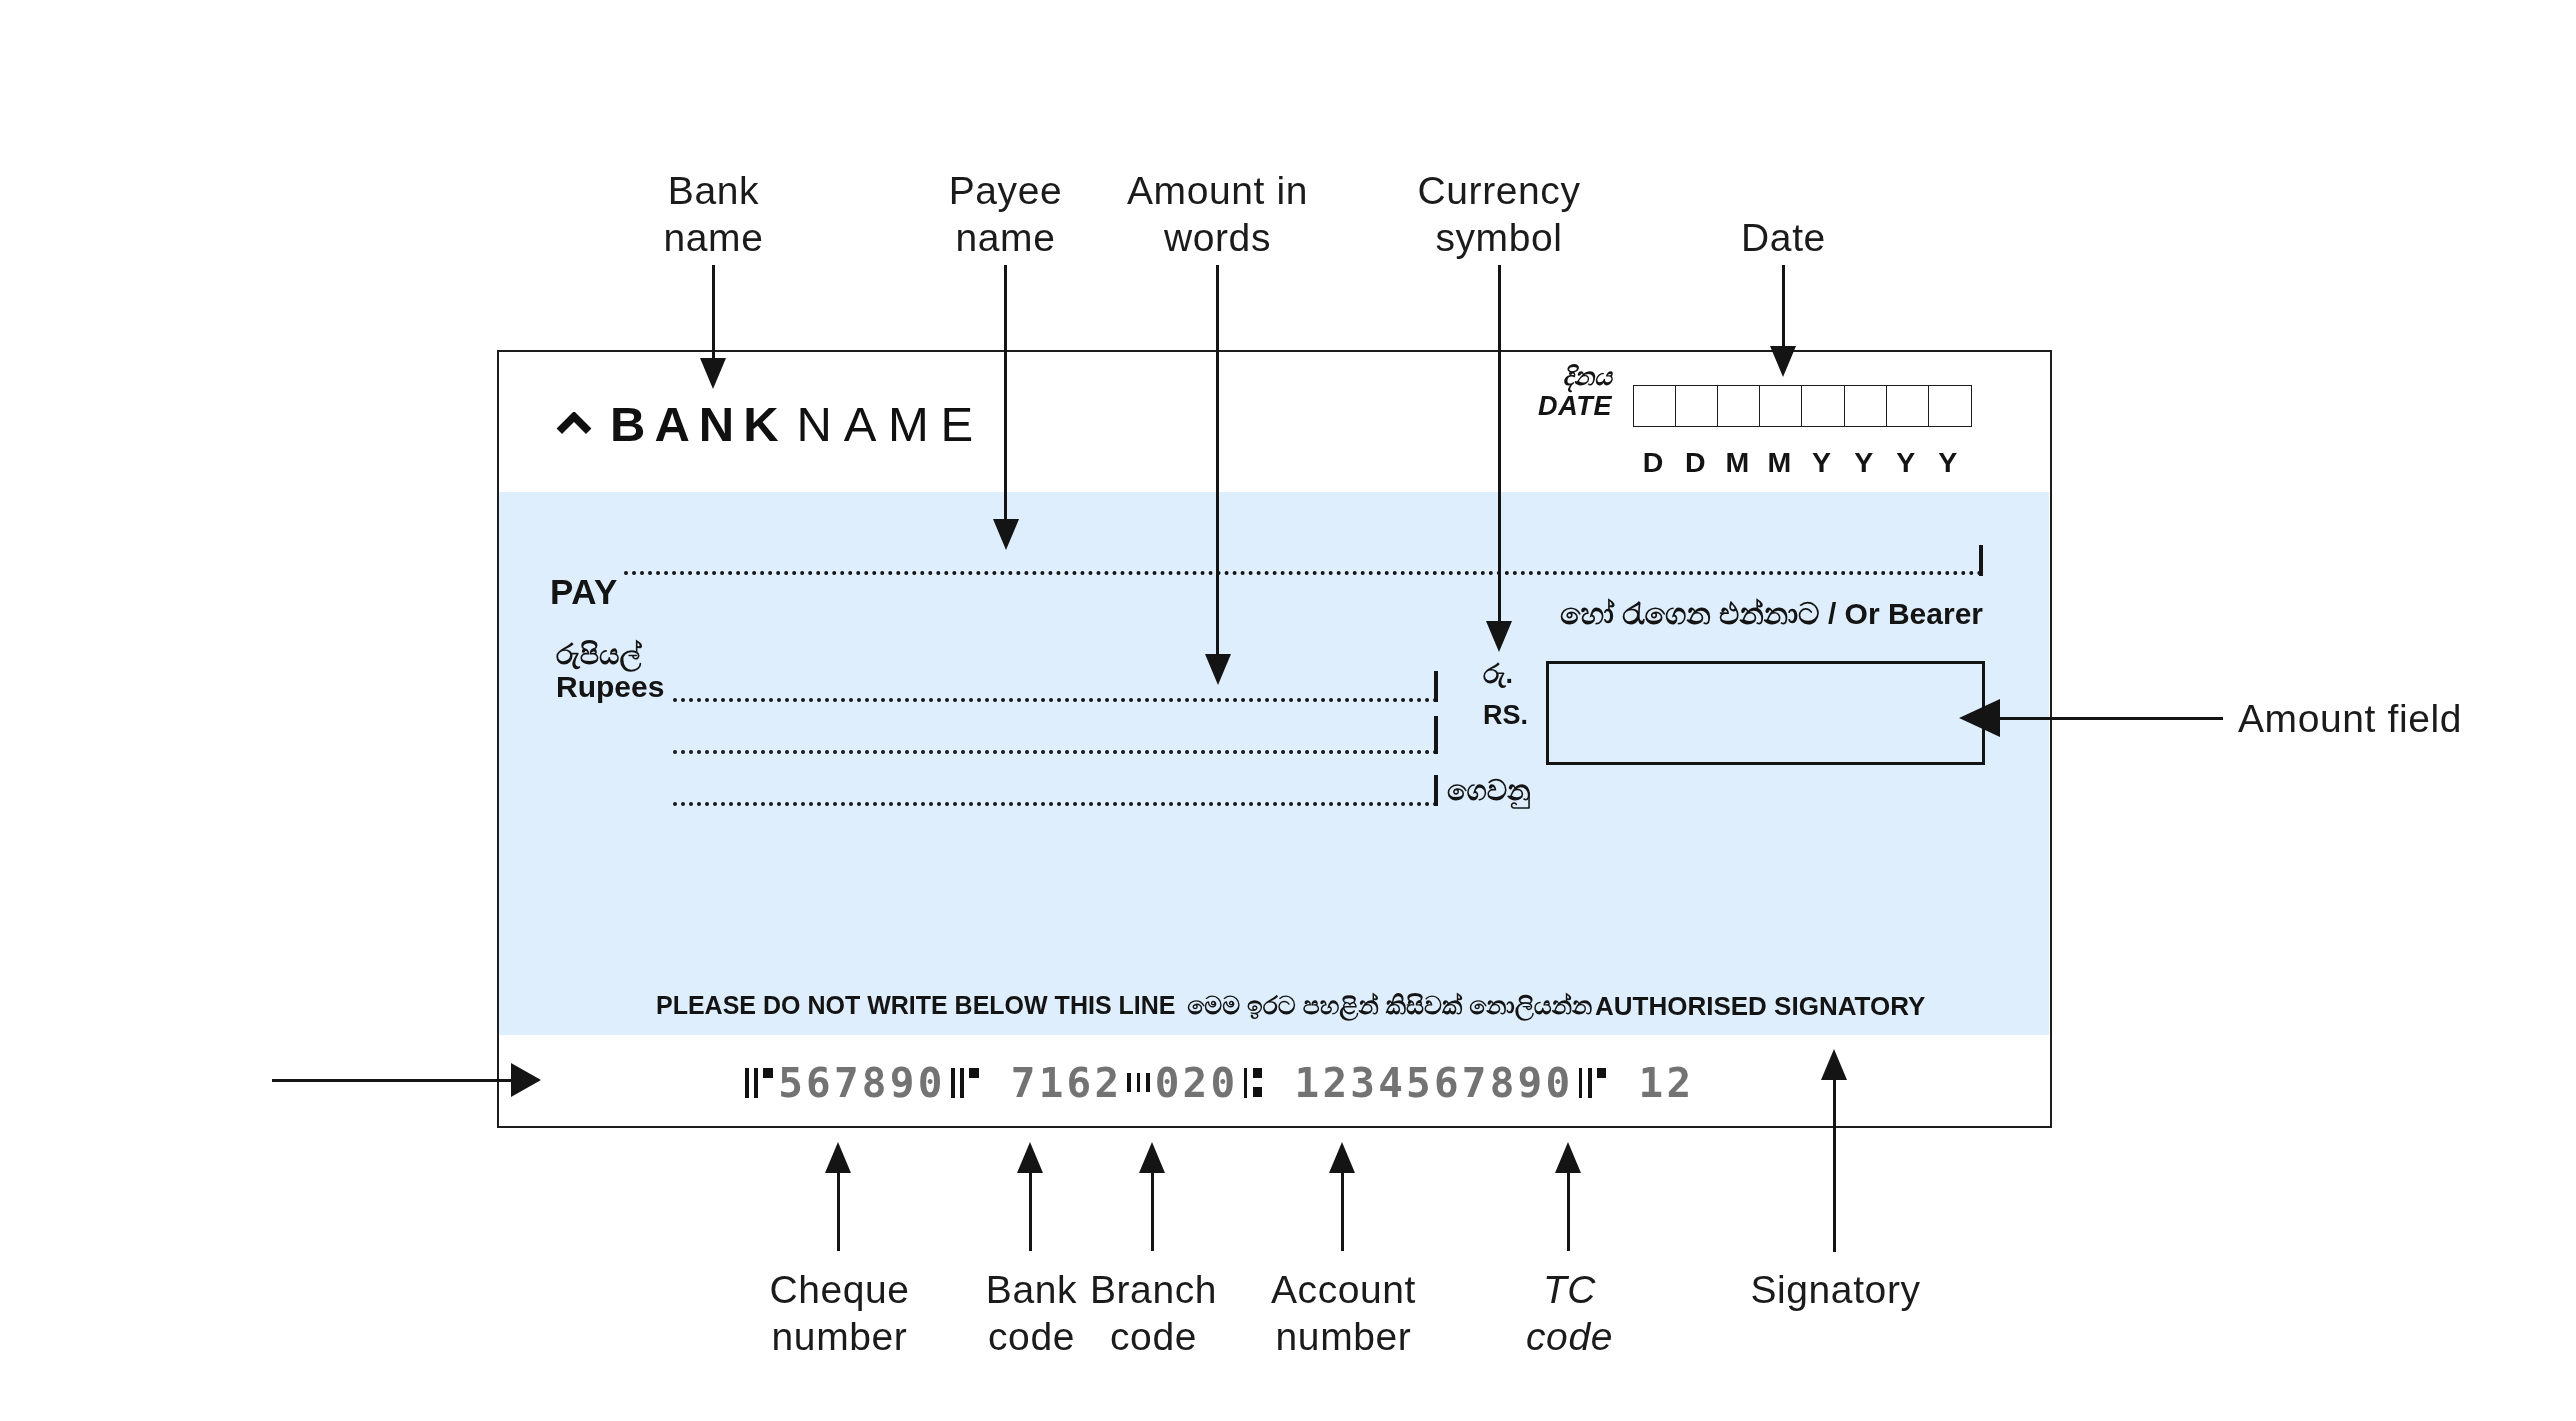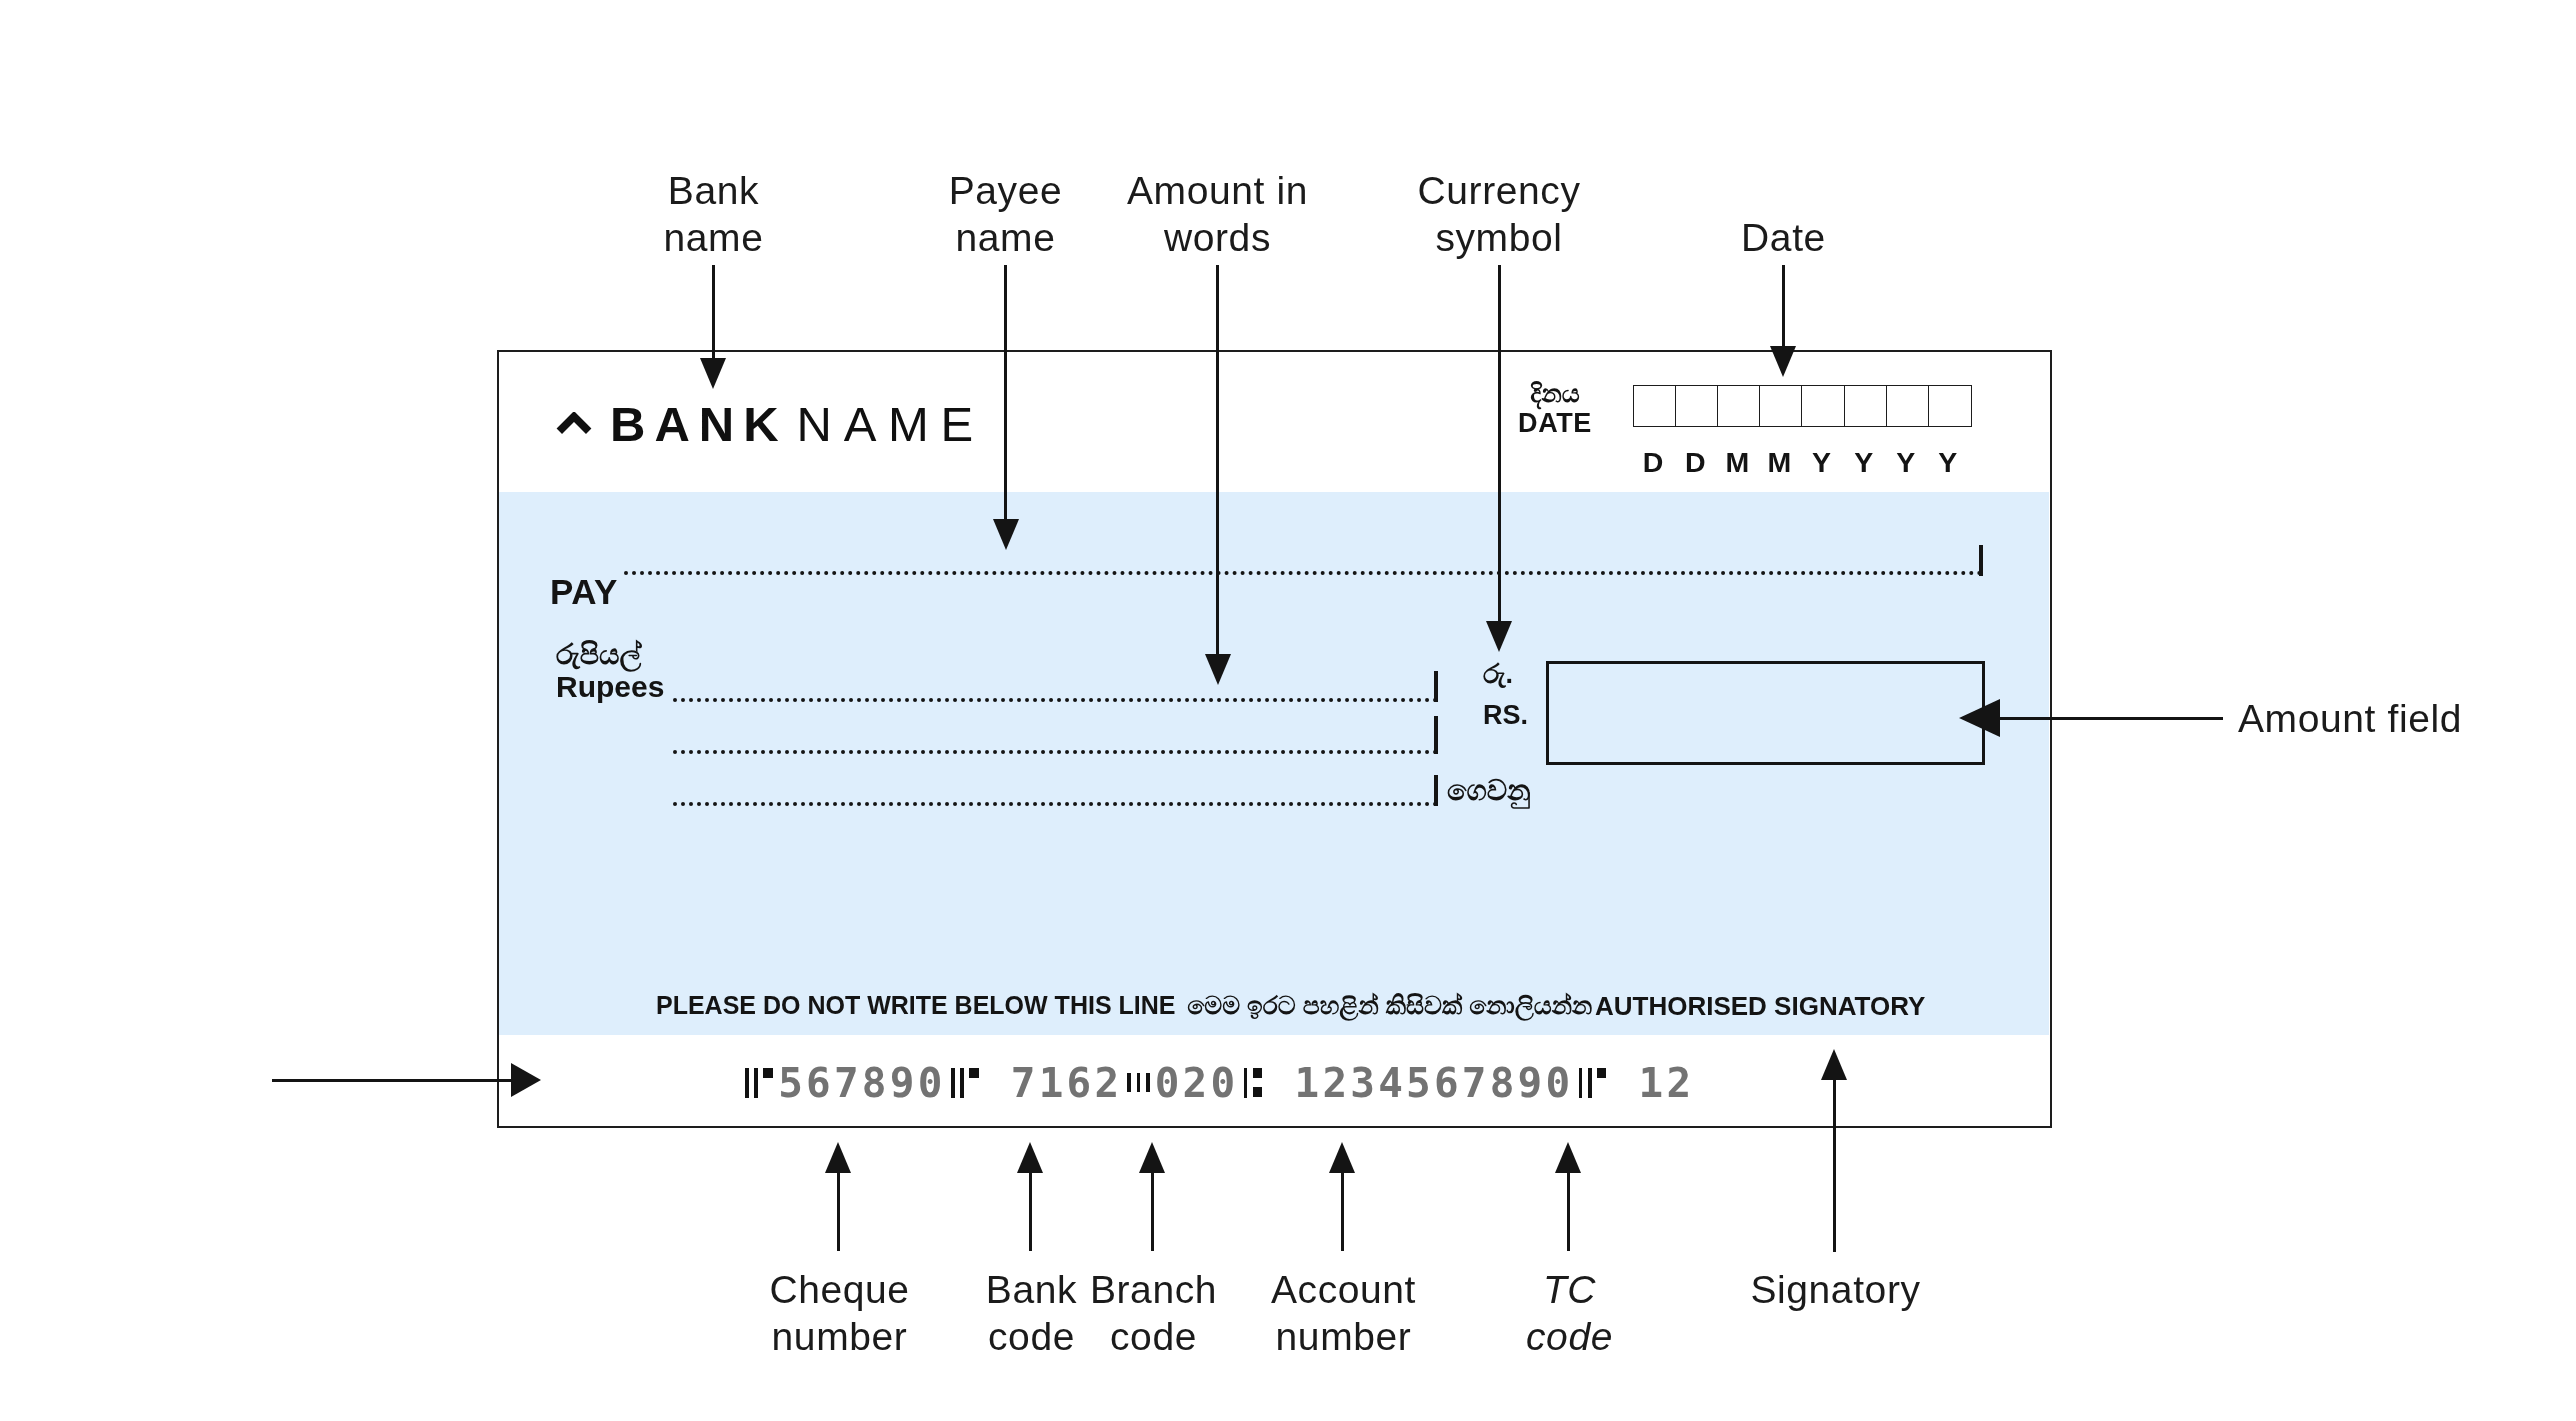--- a/index.html
+++ b/index.html
@@ -28,21 +28,21 @@
                  border:2.6px solid #1d1d1d;box-sizing:border-box;background:#ffffff;}
   #cheque-band{position:absolute;left:499px;top:492px;width:1550px;height:543px;background:#deeefc;}
 
   
   #logo{position:absolute;left:555px;top:396px;display:flex;align-items:center;}
   #logo .chev{margin-right:17px;display:block;}
   #logo .b1{font-size:49px;font-weight:800;letter-spacing:9px;color:#101010;}
   #logo .b2{font-size:49px;font-weight:400;letter-spacing:11.7px;color:#101010;margin-left:9px;}
 
   
-  #date-label{position:absolute;left:1498px;top:379px;width:114px;text-align:center;}
+  #date-label{position:absolute;left:1498px;top:362px;width:114px;text-align:right;font-style:italic;}
   #date-label .si{font-size:25px;line-height:28.5px;font-weight:700;}
   #date-label .en{font-size:27px;line-height:31px;font-weight:700;letter-spacing:0.6px;}
   #date-boxes{position:absolute;left:1633px;top:385px;display:flex;}
   .date-cell{width:42px;height:40px;border:1.9px solid #1d1d1d;background:#ffffff;margin-left:-1.9px;}
   .date-cell:first-child{margin-left:0;}
   #date-letters{position:absolute;left:1633px;top:446px;display:flex;}
   #date-letters span{width:44px;margin-left:-1.9px;text-align:center;font-size:28.5px;font-weight:700;}
 
   
   #pay-word{position:absolute;left:550px;top:542px;font-size:35px;font-weight:700;letter-spacing:0.6px;margin-top:30px;}
@@ -117,20 +117,21 @@
     <span>M</span>
     <span>Y</span>
     <span>Y</span>
     <span>Y</span>
     <span>Y</span>
   </div>
 
   <div id="pay-word">PAY</div>
   <div class="dotline" style="left:624px;top:541px;width:1359px;"></div>
   <div class="tick" style="left:1979px;top:545px;"></div>
+  <div id="or-bearer">හෝ රැගෙන එන්නාට / Or Bearer</div>
 
   <div id="rupees-si">රුපියල්</div>
   <div id="rupees-en">Rupees</div>
   <div class="dotline" style="left:673px;top:668px;width:765px;"></div>
   <div class="tick" style="left:1434px;top:671px;"></div>
   <div class="dotline" style="left:673px;top:720px;width:765px;"></div>
   <div class="tick" style="left:1434px;top:716px;height:38px;"></div>
   <div class="dotline" style="left:673px;top:772px;width:765px;"></div>
   <div class="tick" style="left:1434px;top:775px;"></div>
   <div id="gevanu">ගෙවනු</div>

